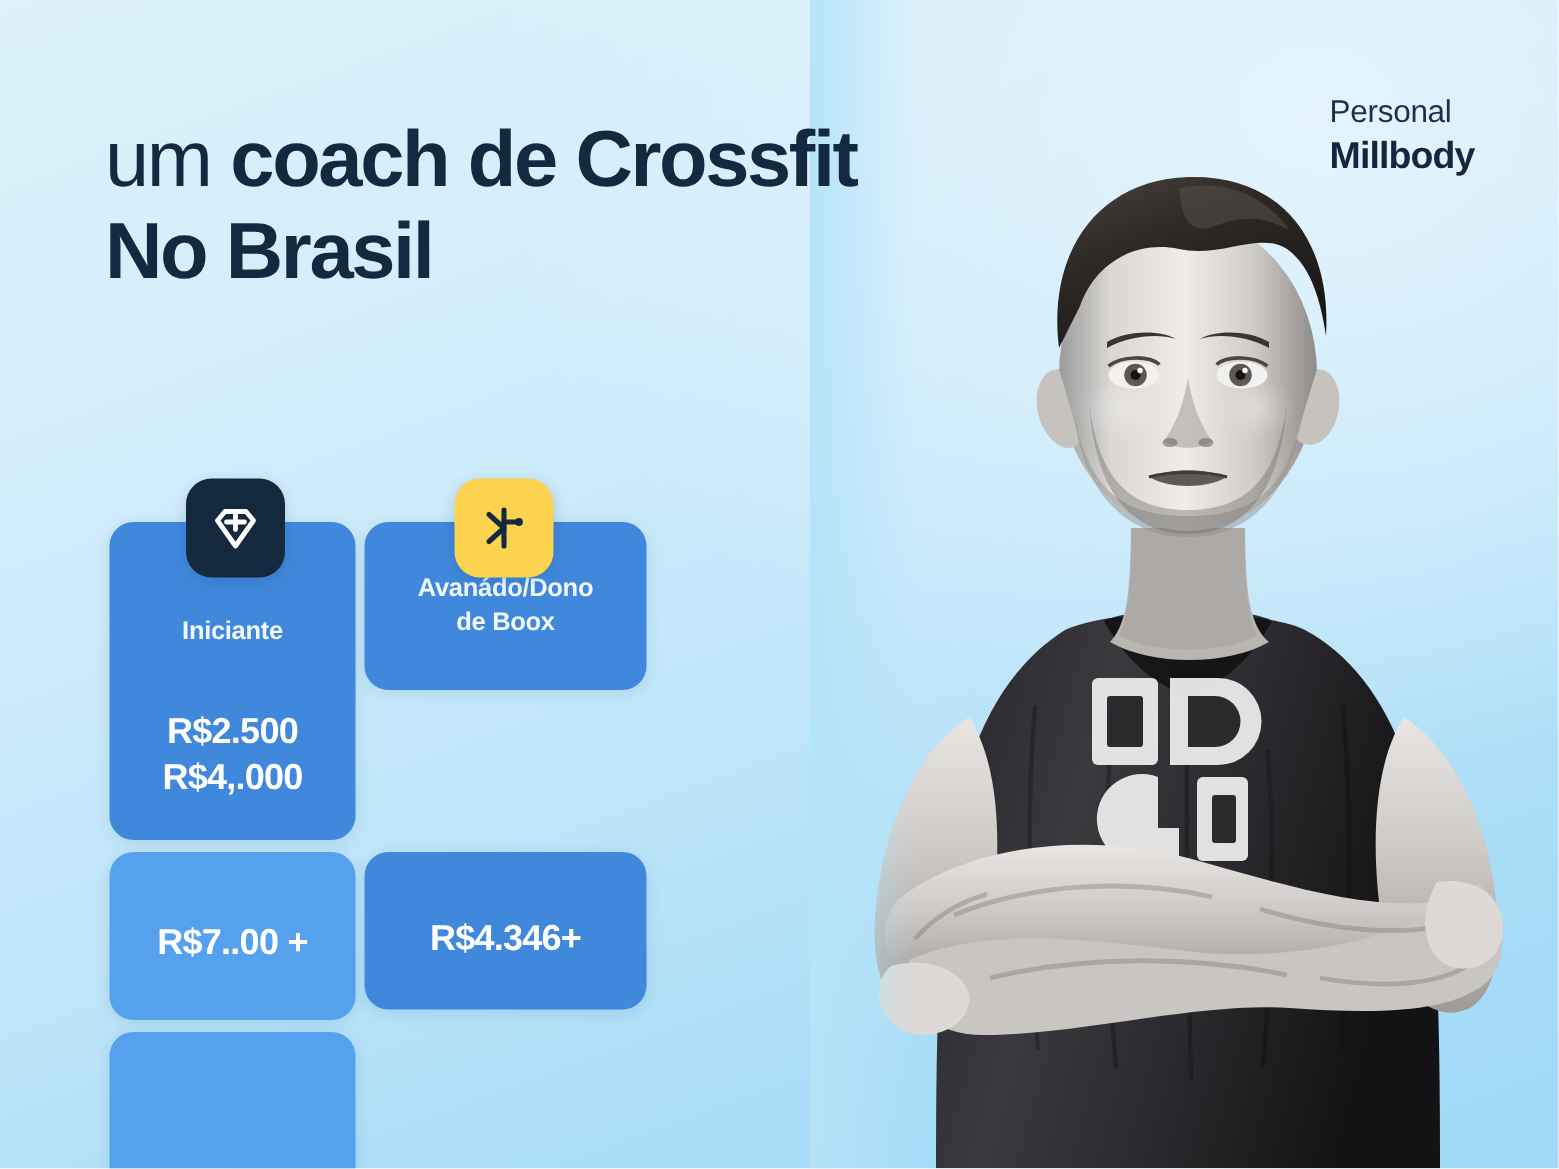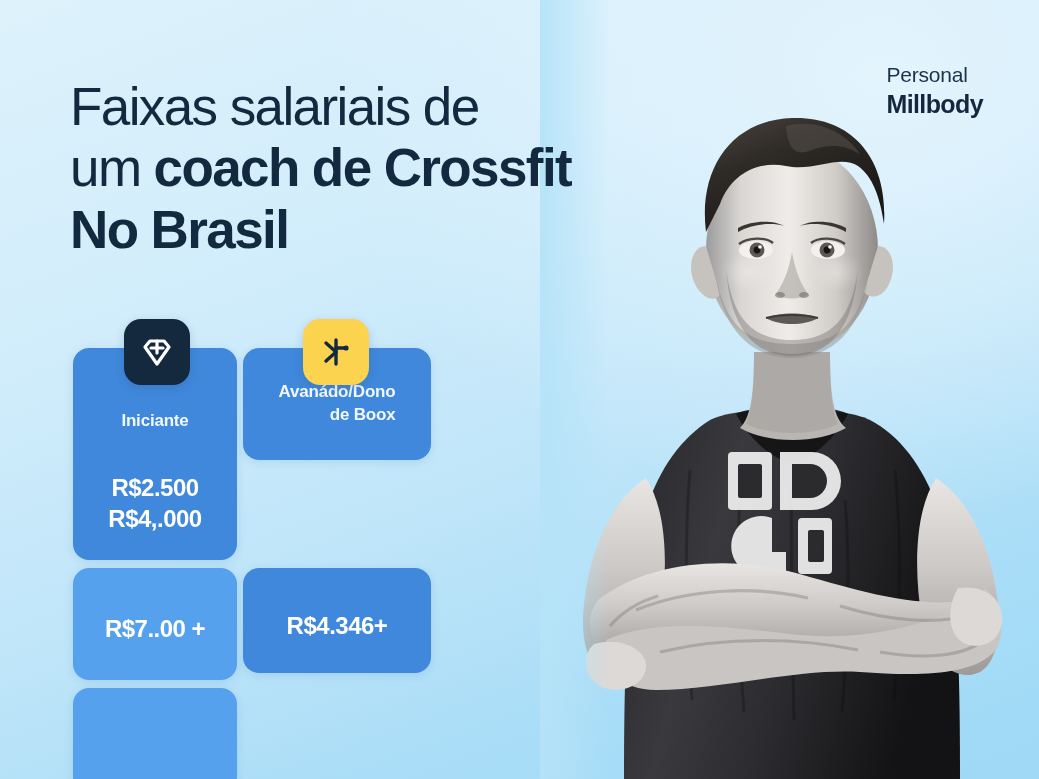--- a/index.html
+++ b/index.html
@@ -88,21 +88,21 @@
     justify-content:center;
     text-align:center;
     color:#ffffff;
     padding:14px 10px;
     box-shadow:0 2px 10px rgba(26,86,150,0.13);
   }
   .card.dark  { background:#4088db; }
   .card.light { background:#56a1ee; }
 
   .card.r1 { height:212px; justify-content:flex-start; padding-top:62px; }
-  .card.r2 { height:112px;text-align:right; }
+  .card.r2 { height:112px; }
   .card.r3 { height:105px; }
 
   .card-label {
     font-size:17px;
     font-weight:700;
     line-height:1.35;
     letter-spacing:-0.2px;
     color:#f2f8ff;
   }
   .card-value {
@@ -256,21 +256,20 @@
       <rect x="0" y="0" width="499" height="779" fill="url(#edgefade)"></rect>
     </svg>
   </div>
 
   <div class="logo">
     <div class="logo-top">Personal</div>
     <div class="logo-bottom">Millbody</div>
   </div>
 
   <h1 class="headline">
-    <span class="ln">Faixas salariais de</span>
     <span class="ln">
       <span>um </span><span class="bold">coach de Crossfit</span>
     </span>
     <span class="ln bold">No Brasil</span>
   </h1>
 
   <div class="badge navy">
     <span>
       <svg width="34" height="34" viewBox="0 0 34 34" fill="none">
         <path d="M5 12 L17 29 L29 12 L24 6 H10 Z" stroke="#ffffff" stroke-width="3.2" stroke-linejoin="round" fill="none"></path>

